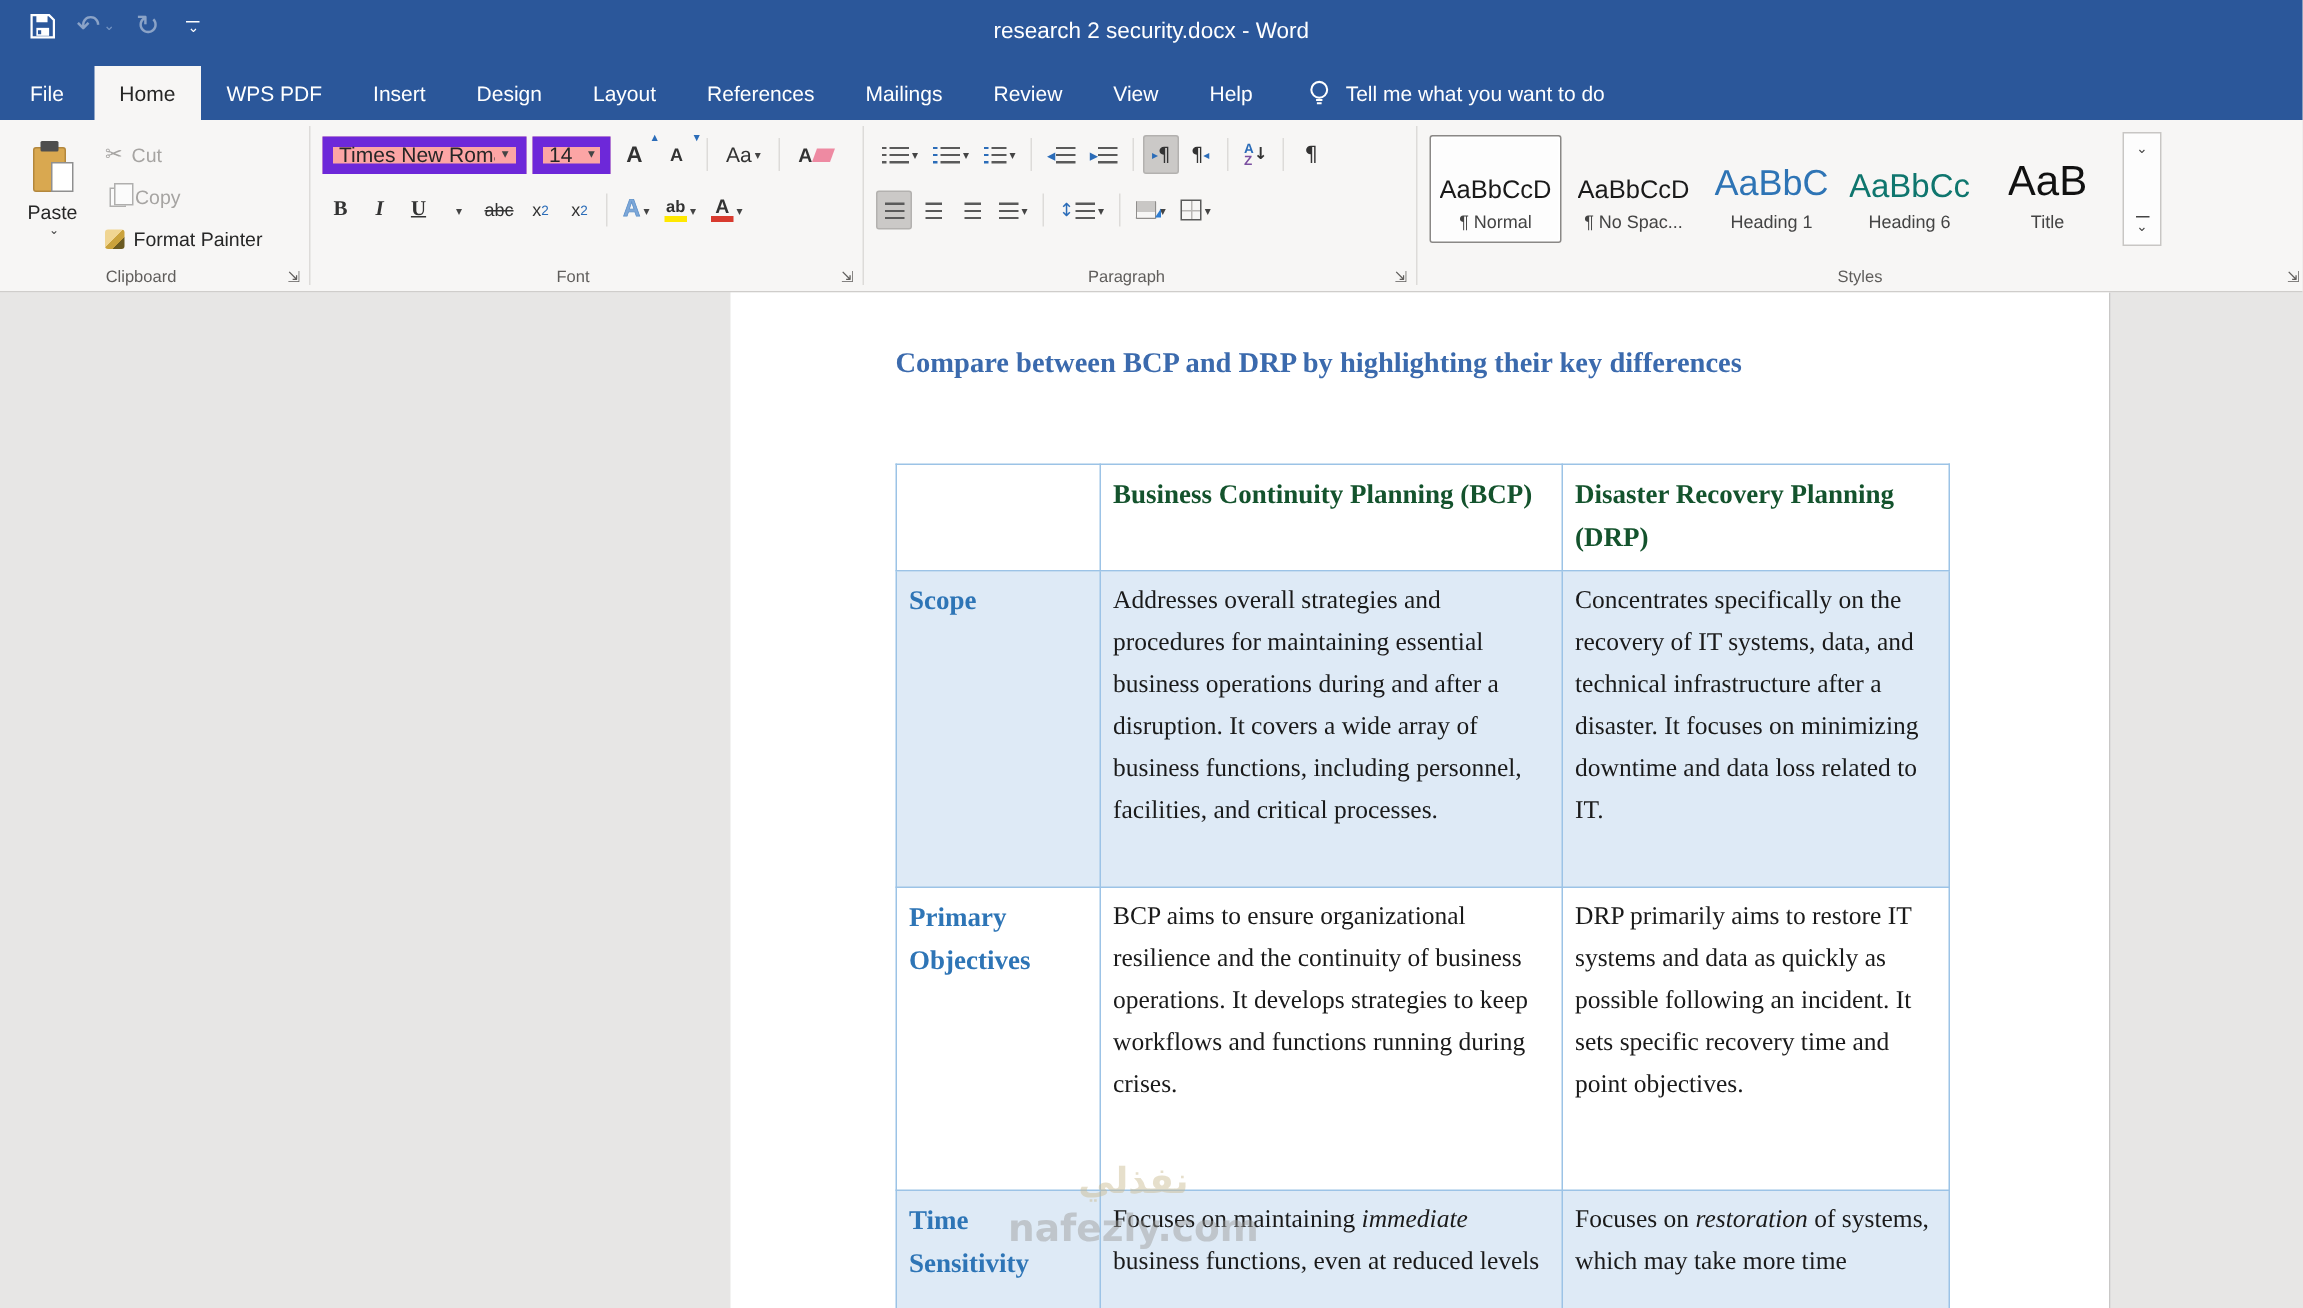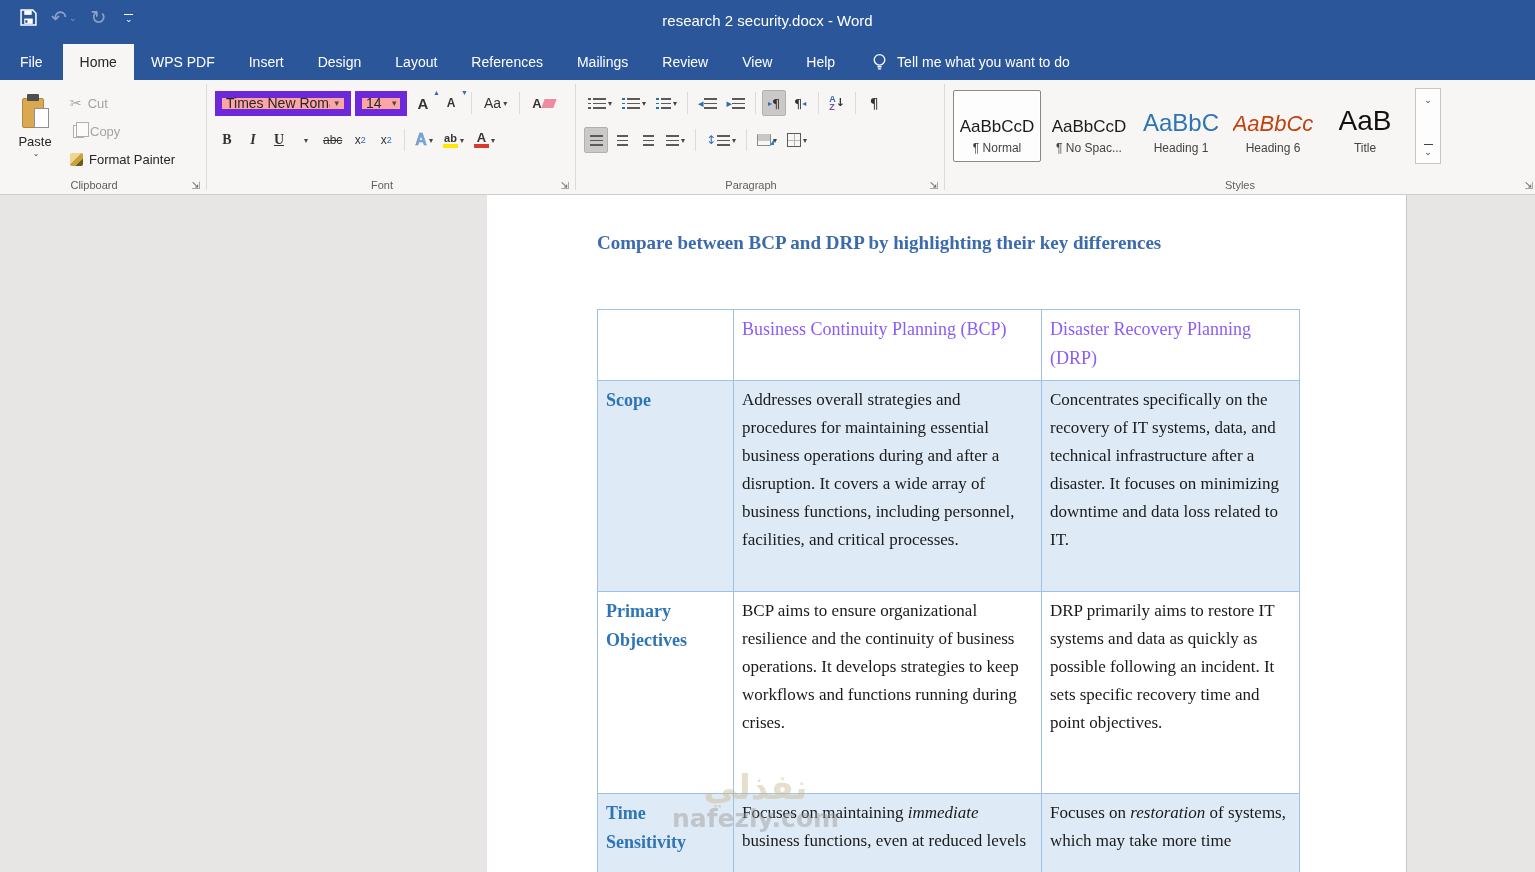--- a/index.html
+++ b/index.html
@@ -109,46 +109,46 @@
 
   
   .g-styles { flex:1; display:flex; }
   .style-gallery { display:flex; gap:4px; padding-top:2px; }
   .style-item { width:88px; height:72px; display:flex; flex-direction:column; align-items:center; justify-content:center; border:1px solid transparent; border-radius:2px; background:transparent; cursor:default; }
   .style-item.sel { border-color:#8a8886; background:#fdfdfd; box-shadow:inset 0 0 0 1px #fff; }
   .style-sample { height:40px; display:flex; align-items:flex-end; overflow:hidden; white-space:nowrap; }
   .style-name { font-size:12px; color:#444; margin-top:4px; white-space:nowrap; }
   .smp-normal { font-size:17px; color:#1a1a1a; }
   .smp-h1 { font-size:24px; color:#2e74b5; }
-  .smp-h2 { font-size:22px; color:#c2410c;font-style:italic; }
+  .smp-h2 { font-size:22px; color:#0f766e; }
   .smp-title { font-size:28px; color:#111; }
   .smp-sub { font-size:17px; color:#3a3a3a; }
   .style-scroll { width:26px; margin-left:6px; border:1px solid #c8c6c4; background:#fdfdfd; height:76px; display:flex; flex-direction:column; align-items:center; justify-content:space-between; padding:6px 0; }
   .style-scroll .chev { font-size:9px; color:#444; font-family:"DejaVu Sans",sans-serif; }
   .style-scroll .more { display:flex; flex-direction:column; align-items:center; }
   .style-scroll .more .bar { width:9px; height:1px; background:#444; margin-bottom:2px; }
 
   
   .docarea { position:absolute; left:0; top:195px; width:1535px; height:677px; background:#e7e6e5; }
   .page { position:absolute; left:487px; top:0; width:920px; height:677px; background:#fff; border-right:1px solid #c9c8c7; }
   .doc-heading { position:absolute; left:110px; top:37px; width:640px; font-family:"Liberation Serif",serif; font-weight:bold; font-size:19px; color:#3b6aad; }
   .doc-table { position:absolute; left:110px; top:114px; border-collapse:collapse; table-layout:fixed; font-family:"Liberation Serif",serif; font-size:17px; color:#1a1a1a; }
   .doc-table td { border:1px solid #9cc3e6; vertical-align:top; padding:5px 10px 5px 8px; line-height:28px; }
   .col-label { width:136px; }
   .col-bcp { width:308px; }
   .col-drp { width:258px; }
   tr.shaded td { background:#deeaf6; }
-  .th-text { font-weight:normal; color:#8b5cf6; font-size:18px; }
+  .th-text { font-weight:bold; color:#14532d; font-size:18px; }
   .row-label { font-weight:bold; color:#2e75b6; font-size:18px; line-height:28px; }
   .hdr-row td { height:71px; }
   .scope-row td { height:211px; }
   .obj-row td { height:202px; }
   .time-row td { height:94px; }
   .watermark { position:absolute; left:185px; top:575px; text-align:center; pointer-events:none; opacity:.45; }
-  .wm-ar { font-family:"DejaVu Sans",sans-serif; font-size:34px; font-weight:bold; color:#c9b98e; line-height:34px; }
+  .wm-ar { font-family:"DejaVu Sans",sans-serif; font-size:24px; font-weight:bold; color:#c9b98e; line-height:34px; }
   .wm-dom { font-family:"DejaVu Sans",sans-serif; font-size:25px; font-weight:bold; color:#9a9a98; line-height:30px; }
 </style>
 </head>
 <body>
 
 <div class="titlebar">
   <div class="qat">
     <span class="qat-btn">
       <svg width="17" height="17" viewBox="0 0 16 16">
           <path d="M1 1h11l3 3v11H1z" fill="none" stroke="#fff" stroke-width="1.4"></path>

